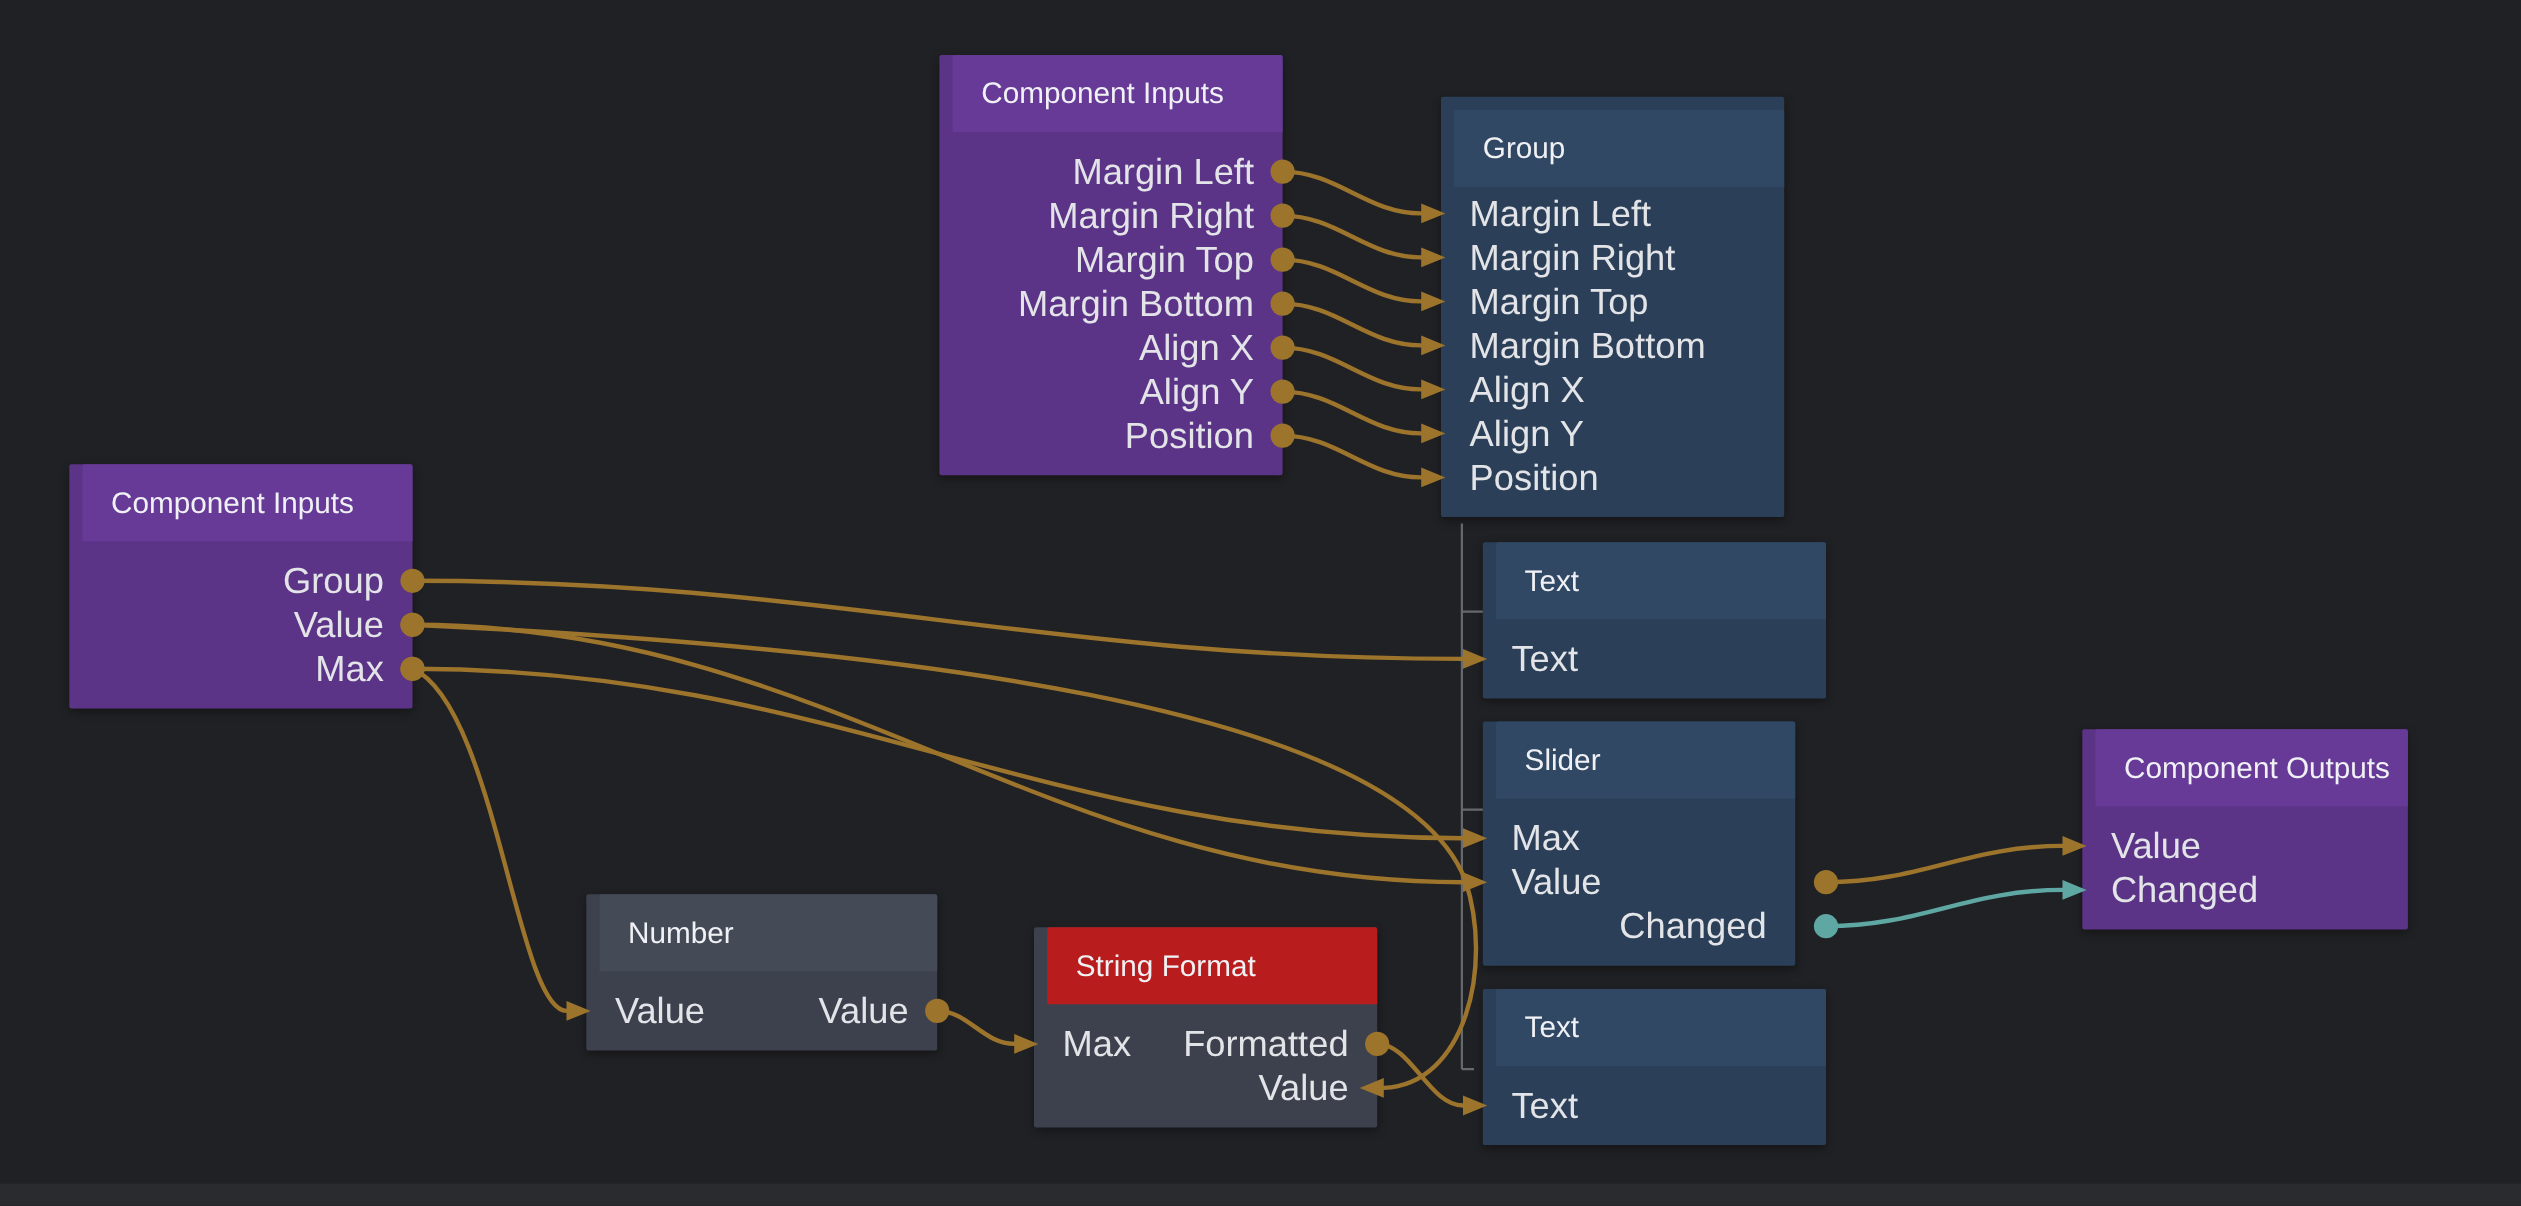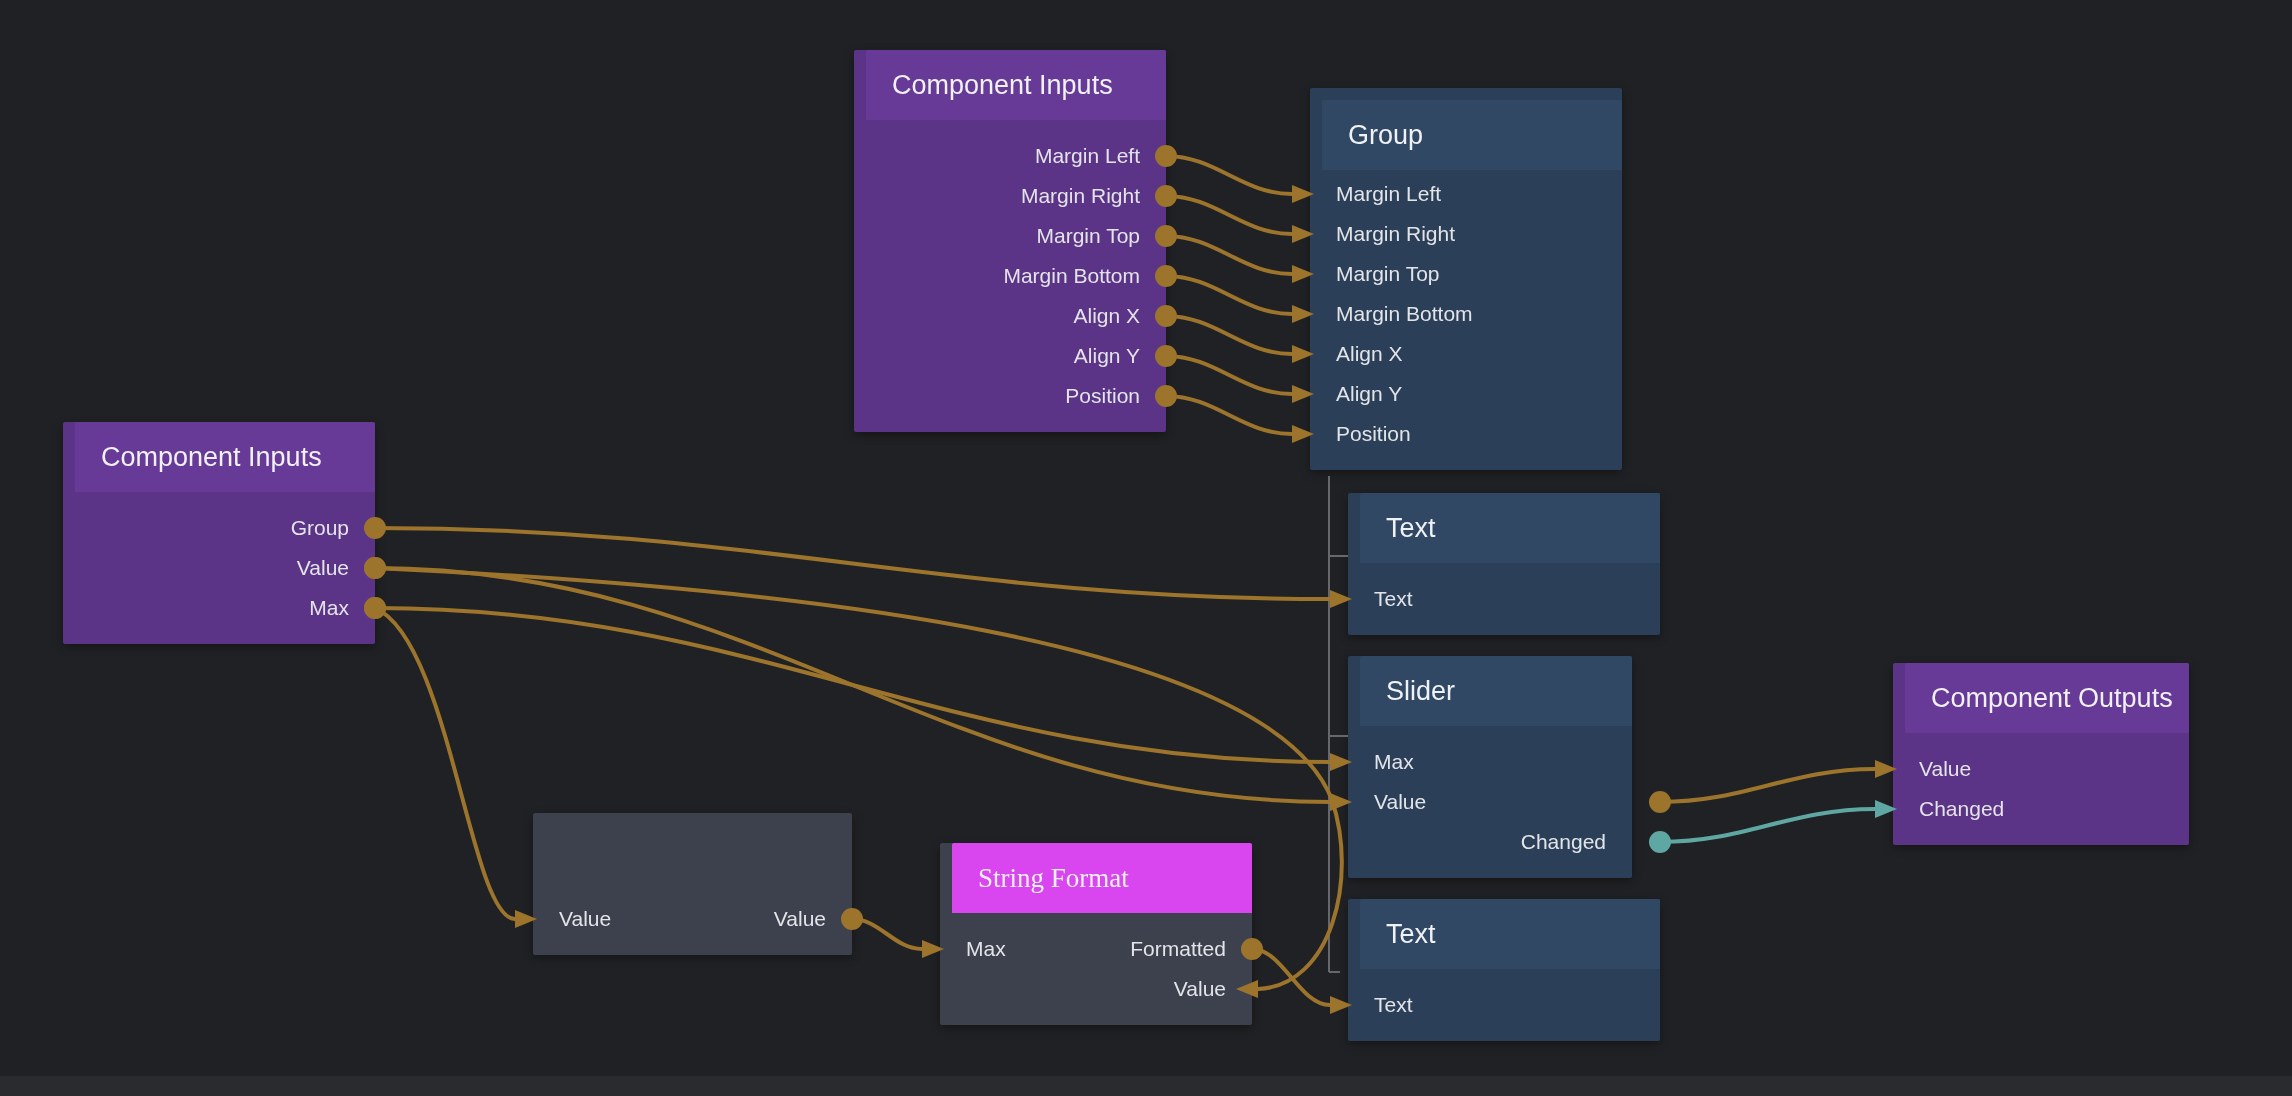--- a/index.html
+++ b/index.html
@@ -9,21 +9,21 @@
     font-family:"Liberation Sans", sans-serif;
   }
   #stage{position:absolute;inset:0;}
   .node{position:absolute;border-radius:2px;box-shadow:0 3px 8px rgba(0,0,0,.35);padding-left:12px;}
   .node-header{
     height:70px;line-height:70px;padding:0 26px;
     font-size:27px;color:#f0f1f5;white-space:nowrap;
     border-radius:2px 2px 0 0;
   }
   .node-body{position:absolute;top:70px;left:0;right:0;bottom:0;padding-top:16px;border-radius:0 0 2px 2px;}
-  .row{height:40px;line-height:40px;display:flex;padding:0 26px;font-size:21px;color:#e3e4e8;white-space:nowrap;}
+  .row{height:40px;line-height:40px;display:flex;padding:0 26px;font-size:33px;color:#e3e4e8;white-space:nowrap;}
   .lbl-left{margin-right:auto;}
   .lbl-right{margin-left:auto;}
   #wires{position:absolute;inset:0;pointer-events:none;}
   .statusbar{position:absolute;left:0;right:0;bottom:0;height:20px;}
 </style>
 </head>
 <body style="background: rgb(32, 33, 36);">
 
 <div id="stage">
     <div class="node" style="left: 854px; top: 50px; width: 300px; height: 382px; background: rgb(92, 52, 135);">
@@ -116,29 +116,30 @@
     </div>
     <div class="node" style="left: 1348px; top: 899px; width: 300px; height: 142px; background: rgb(43, 64, 88);">
       <div class="node-header" style="background: rgb(48, 72, 100);">Text</div>
       <div class="node-body">
         <div class="row">
           <span class="lbl-left">Text</span>
         </div>
       </div>
     </div>
     <div class="node" style="left: 533px; top: 813px; width: 307px; height: 142px; background: rgb(61, 65, 77);">
+      <div class="node-header" style="background: rgb(69, 74, 87);">Number</div>
       <div class="node-body">
         <div class="row">
           <span class="lbl-left">Value</span>
           <span class="lbl-right">Value</span>
         </div>
       </div>
     </div>
     <div class="node" style="left: 940px; top: 843px; width: 300px; height: 182px; background: rgb(61, 65, 77);">
-      <div class="node-header" style="background: #d946ef; font-family: Liberation Serif, serif;">String Format</div>
+      <div class="node-header" style="background: #b91c1c;">String Format</div>
       <div class="node-body">
         <div class="row">
           <span class="lbl-left">Max</span>
           <span class="lbl-right">Formatted</span>
         </div>
         <div class="row">
           <span class="lbl-right">Value</span>
         </div>
       </div>
     </div>

